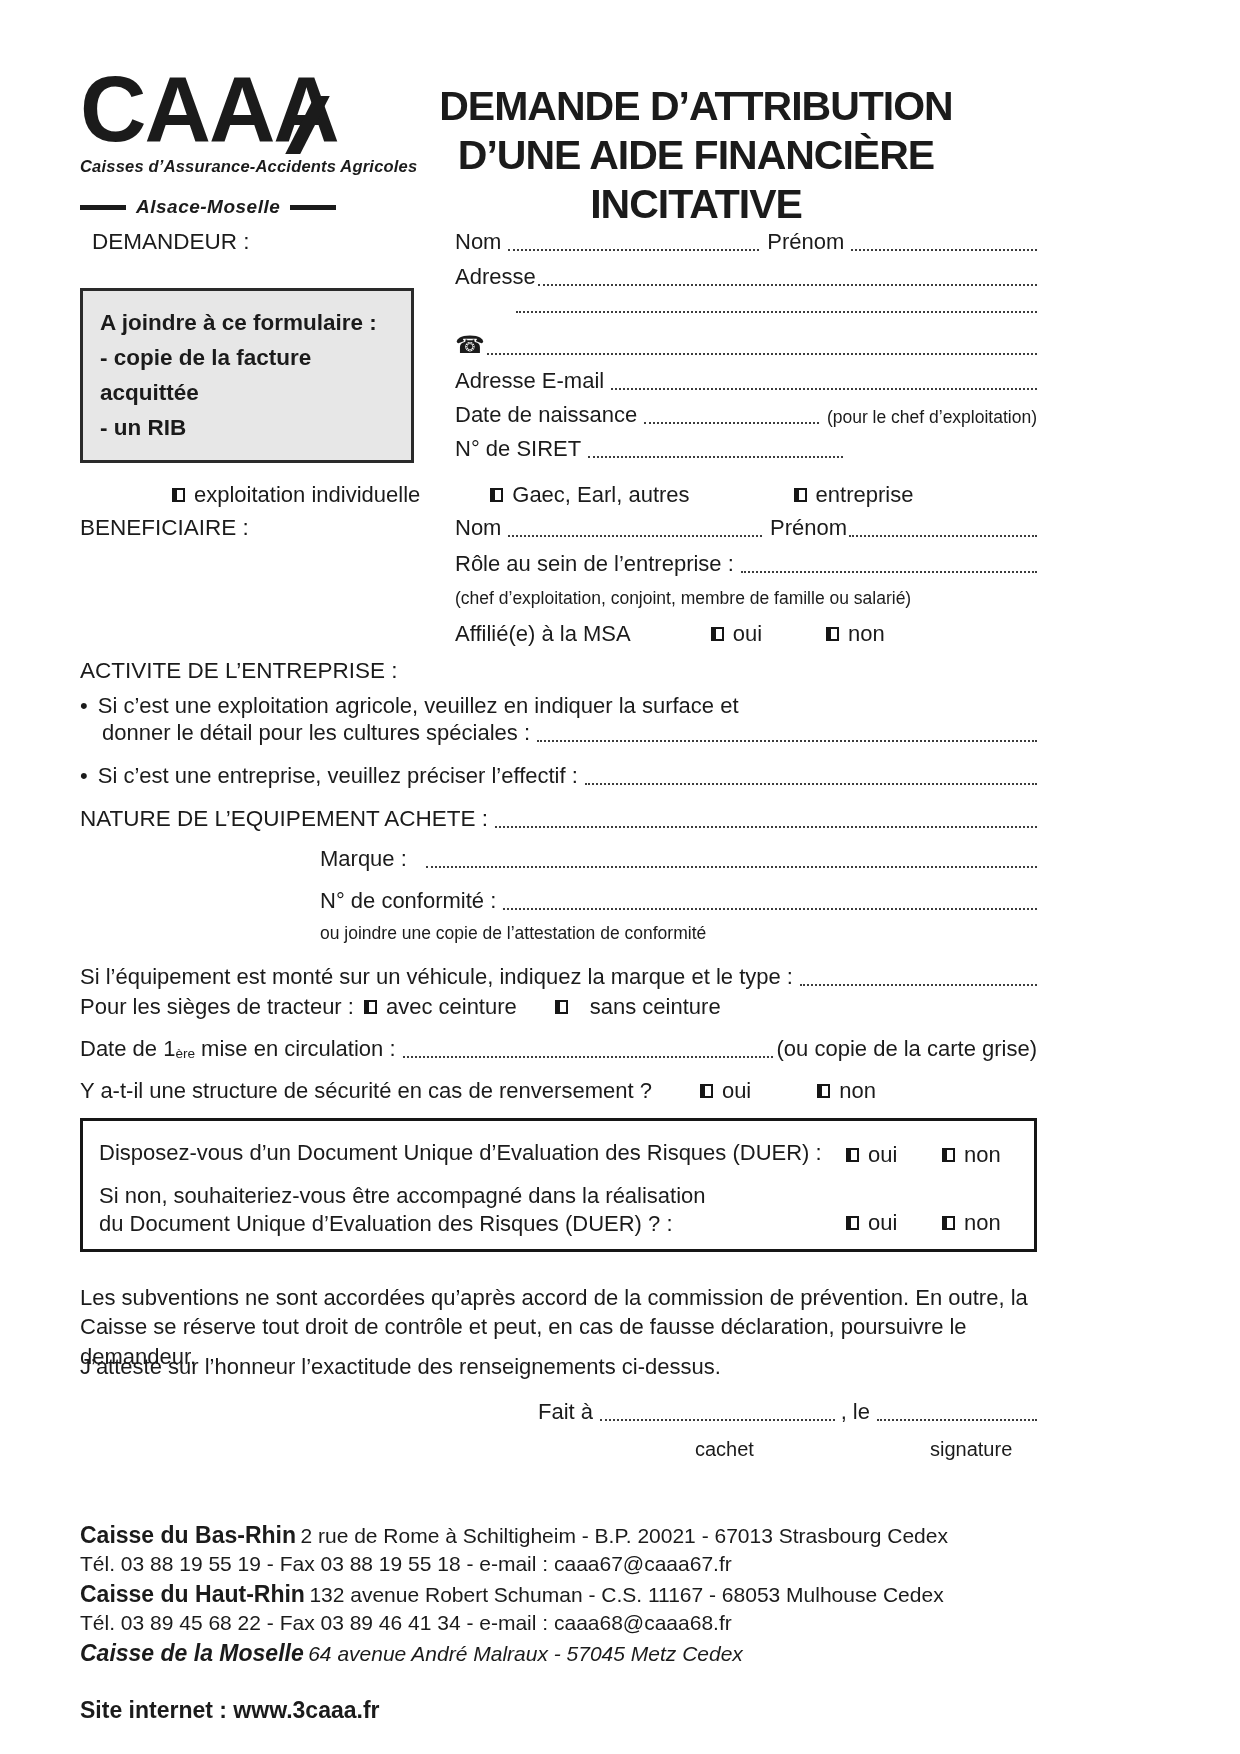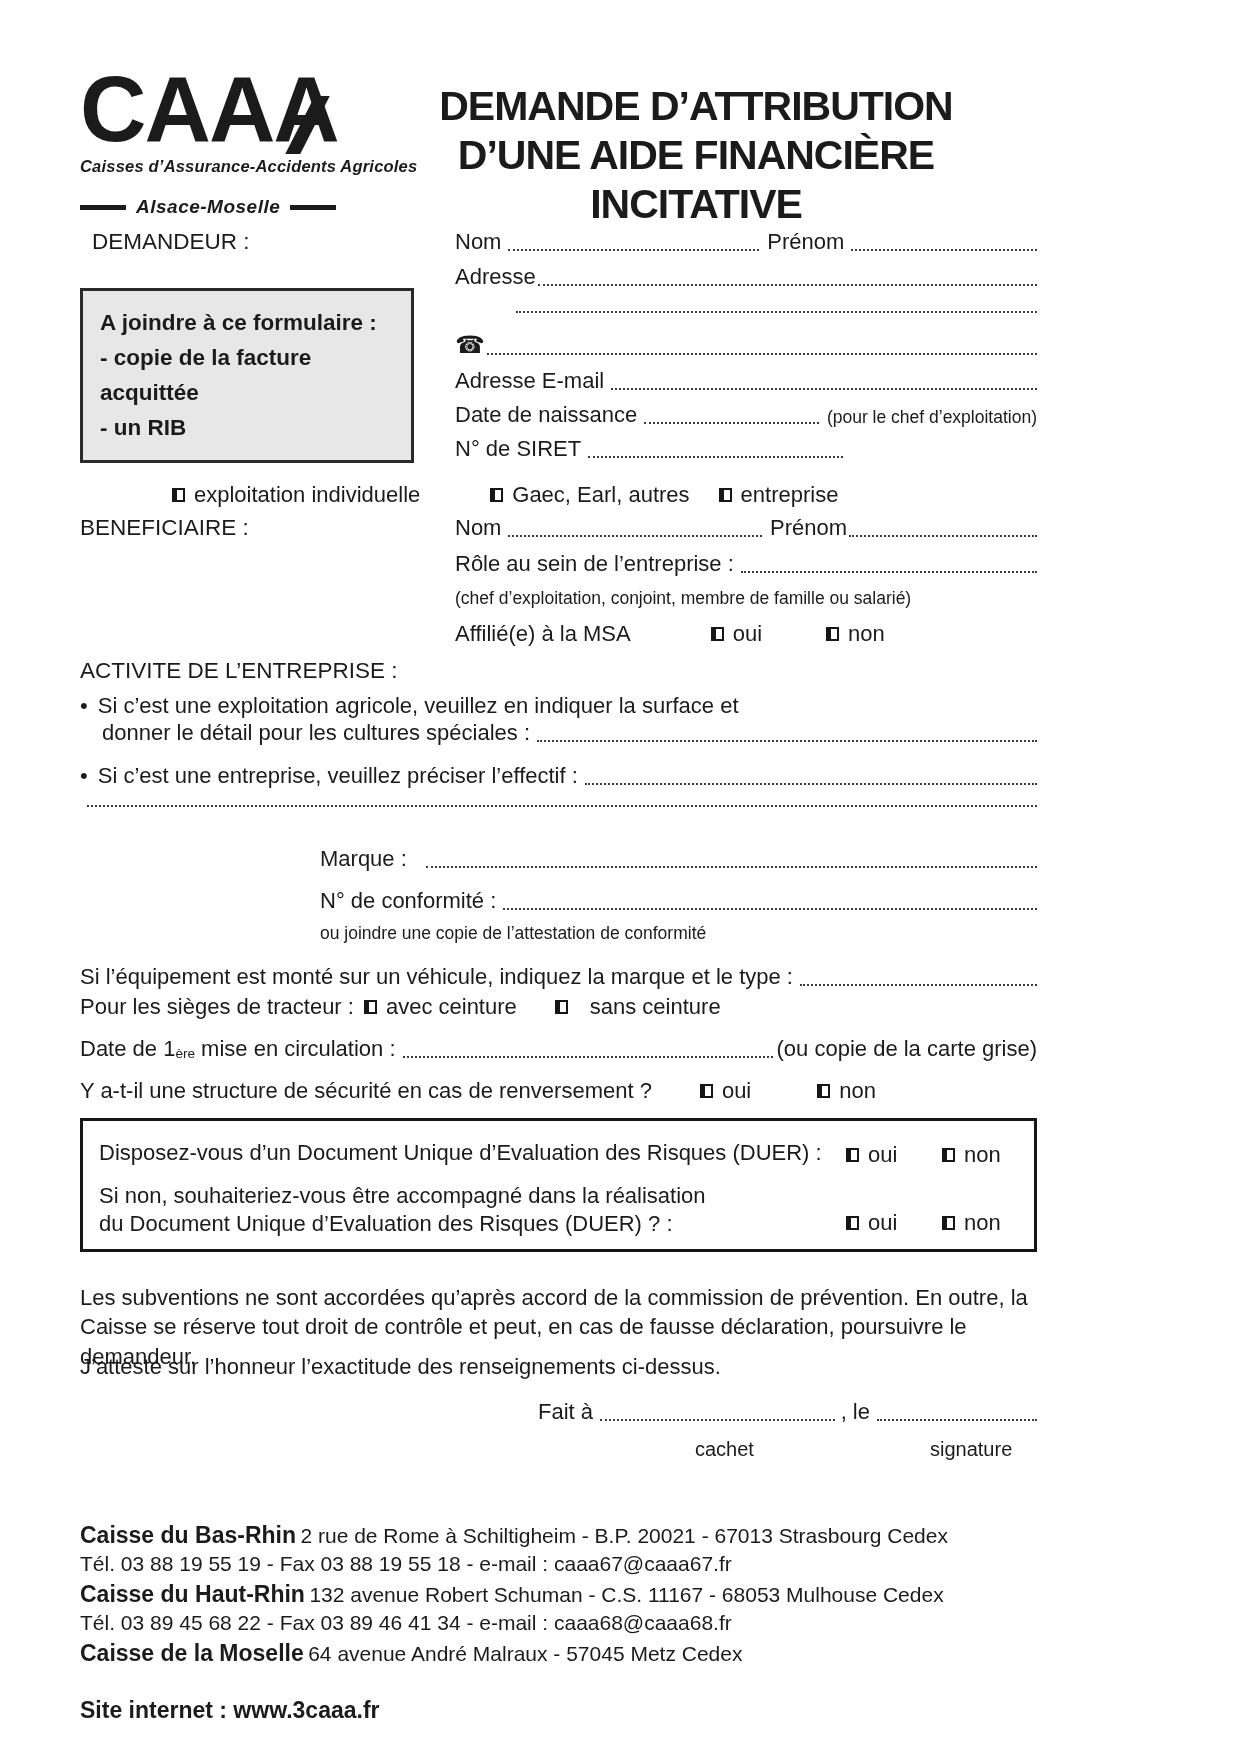--- a/index.html
+++ b/index.html
@@ -134,21 +134,21 @@
 
   <div class="fline" style="left:172px; top:481px;">
     <span class="cbitem">
       <span class="cb"></span>
       <span>exploitation individuelle</span>
     </span>
     <span class="cbitem" style="margin-left:70px;">
       <span class="cb"></span>
       <span>Gaec, Earl, autres</span>
     </span>
-    <span class="cbitem" style="margin-left:29px;">
+    <span class="cbitem" style="margin-left:104px;">
       <span class="cb"></span>
       <span>entreprise</span>
     </span>
   </div>
 
   <div class="fline caps" style="left:80px; top:514px;">
     <span>BENEFICIAIRE :</span>
   </div>
 
   <div class="fline" style="left:455px; top:514px; width:582px;">
@@ -192,20 +192,21 @@
     <span class="dots"></span>
   </div>
 
   <div class="fline" style="left:80px; top:762px; width:957px;">
     <span style="margin-right:10px;">•</span>
     <span>Si c’est une entreprise, veuillez préciser l’effectif :</span>
     <span class="dots"></span>
   </div>
 
   <div class="fline" style="left:80px; top:805px; width:957px;">
+    <span class="caps">NATURE DE L’EQUIPEMENT ACHETE :</span>
     <span class="dots"></span>
   </div>
 
   <div class="fline" style="left:320px; top:845px; width:717px;gap:12px;">
     <span>Marque :</span>
     <span class="dots"></span>
   </div>
 
   <div class="fline" style="left:320px; top:887px; width:717px;">
     <span>N° de conformité :</span>
@@ -303,20 +304,20 @@
     <span class="oaddr"> </span><span class="oaddr">2 rue de Rome à Schiltigheim - B.P. 20021 - 67013 Strasbourg Cedex</span>
   </div>
   <div class="fot tel" style="top:1552px;">Tél. 03 88 19 55 19 - Fax 03 88 19 55 18 - e-mail : caaa67@caaa67.fr</div>
 
   <div class="fot" style="top:1581px;">
     <span class="oname">Caisse du Haut-Rhin</span>
     <span class="oaddr"> </span><span class="oaddr">132 avenue Robert Schuman - C.S. 11167 - 68053 Mulhouse Cedex</span>
   </div>
   <div class="fot tel" style="top:1611px;">Tél. 03 89 45 68 22 - Fax 03 89 46 41 34 - e-mail : caaa68@caaa68.fr</div>
 
-  <div class="fot" style="top:1640px;">
+  <div class="fot" style="top:1640px;font-style:italic;">
     <span class="oname">Caisse de la Moselle</span>
     <span class="oaddr"> </span><span class="oaddr">64 avenue André Malraux - 57045 Metz Cedex</span>
   </div>
 
   <div class="fot site" style="top:1697px;">Site internet : www.3caaa.fr</div>
 
 </div>
 
 </body></html>

